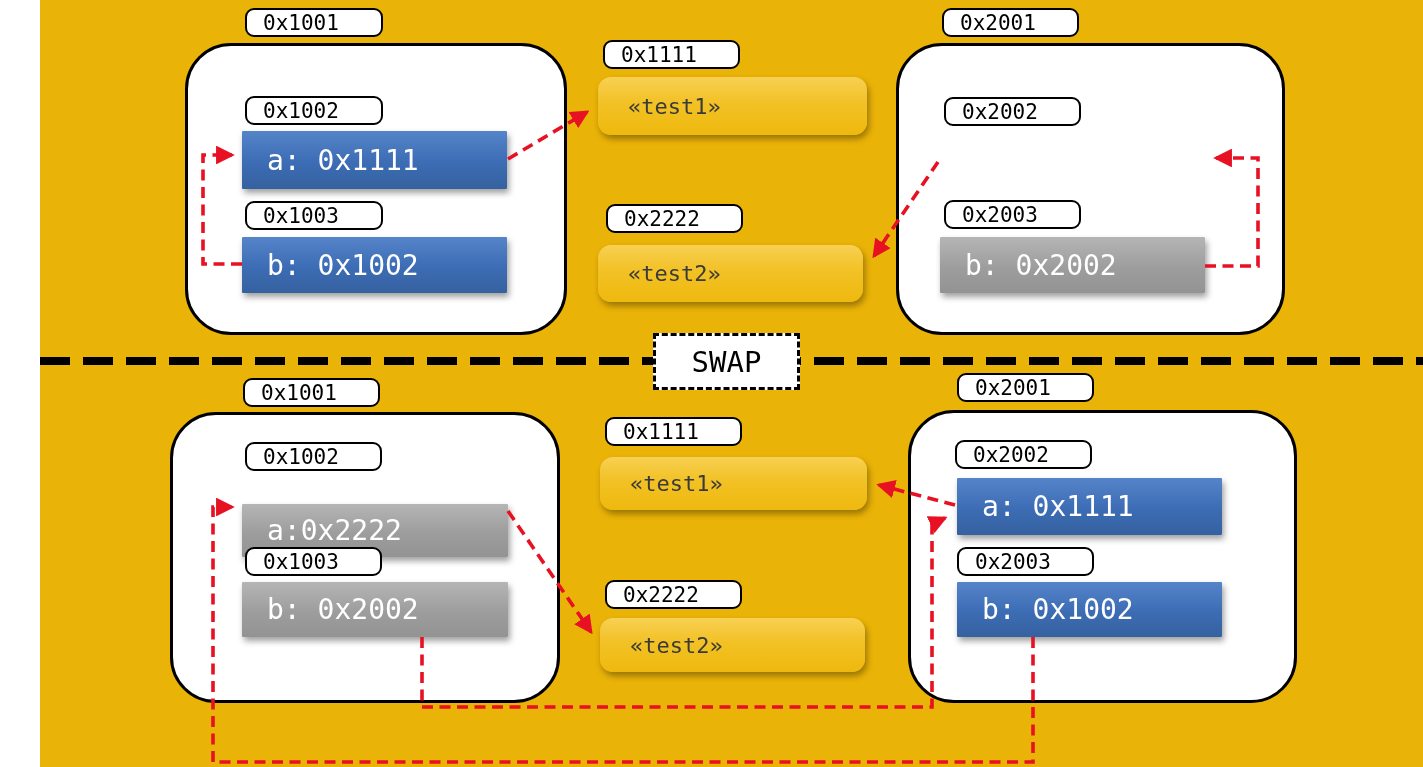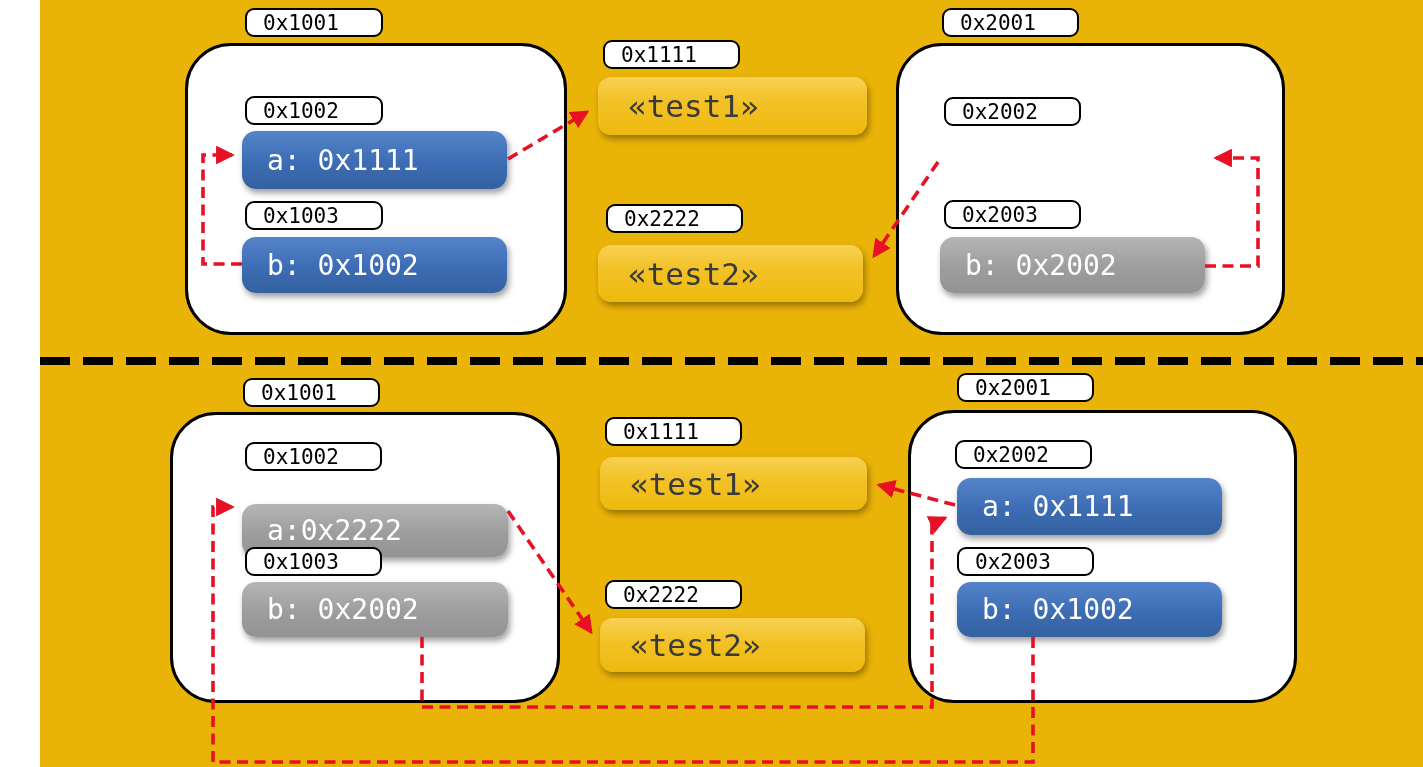--- a/index.html
+++ b/index.html
@@ -27,21 +27,21 @@
     box-sizing: border-box;
     display: flex;
     align-items: center;
     padding-left: 16px;
     font-size: 21px;
     color: #000000;
     white-space: nowrap;
   }
   .valbox {
     position: absolute;
-    border-radius: 14px;
+    border-radius: 1px;
     box-sizing: border-box;
     display: flex;
     align-items: center;
     padding-left: 25px;
     font-size: 28px;
     color: #ffffff;
     white-space: nowrap;
     box-shadow: 2px 4px 6px rgba(0,0,0,0.38);
   }
   .blue {
@@ -50,21 +50,21 @@
   .gray {
     background: linear-gradient(180deg, #b5b5b5 0%, #9d9d9d 55%, #939393 100%);
   }
   .strbox {
     position: absolute;
     border-radius: 13px;
     box-sizing: border-box;
     display: flex;
     align-items: center;
     padding-left: 30px;
-    font-size: 31px;
+    font-size: 22px;
     color: #3a3a3a;
     white-space: nowrap;
     background: linear-gradient(180deg, #f8d053 0%, #f2c125 45%, #eeb90e 100%);
     box-shadow: 2px 4px 6px rgba(0,0,0,0.35);
   }
   .swapbox {
     position: absolute;
     left: 613px; top: 333px; width: 147px; height: 57px;
     background: #ffffff;
     border: 3px dashed #000000;
@@ -155,14 +155,15 @@
       <path d="M 468 511 L 551 632" marker-end="url(#arrow)"></path>
 
       <path d="M 382 637 L 382 707 L 892 707 L 892 524 L 905 518" marker-end="url(#arrow)"></path>
 
       <path d="M 915 505 L 839 485" marker-end="url(#arrow)"></path>
 
       <path d="M 993 637 L 993 762 L 173 762 L 173 507 L 192 507" marker-end="url(#arrow)"></path>
     </g>
   </svg>
 
+  <div class="swapbox">SWAP</div>
 
 </div>
 
 </body></html>

